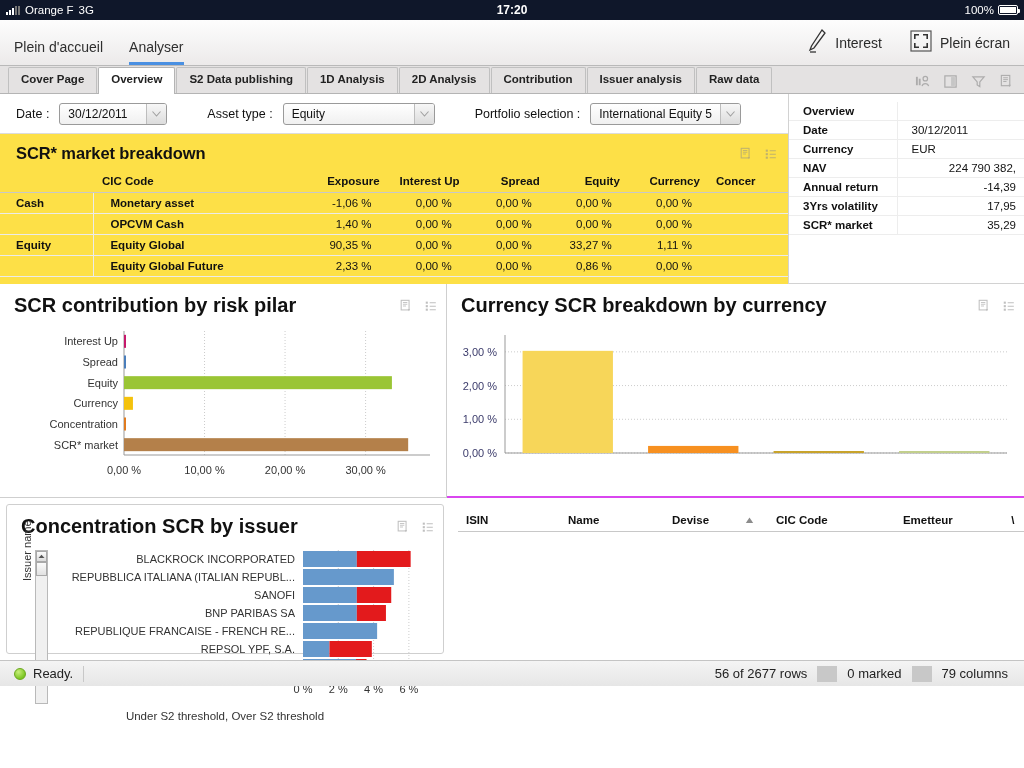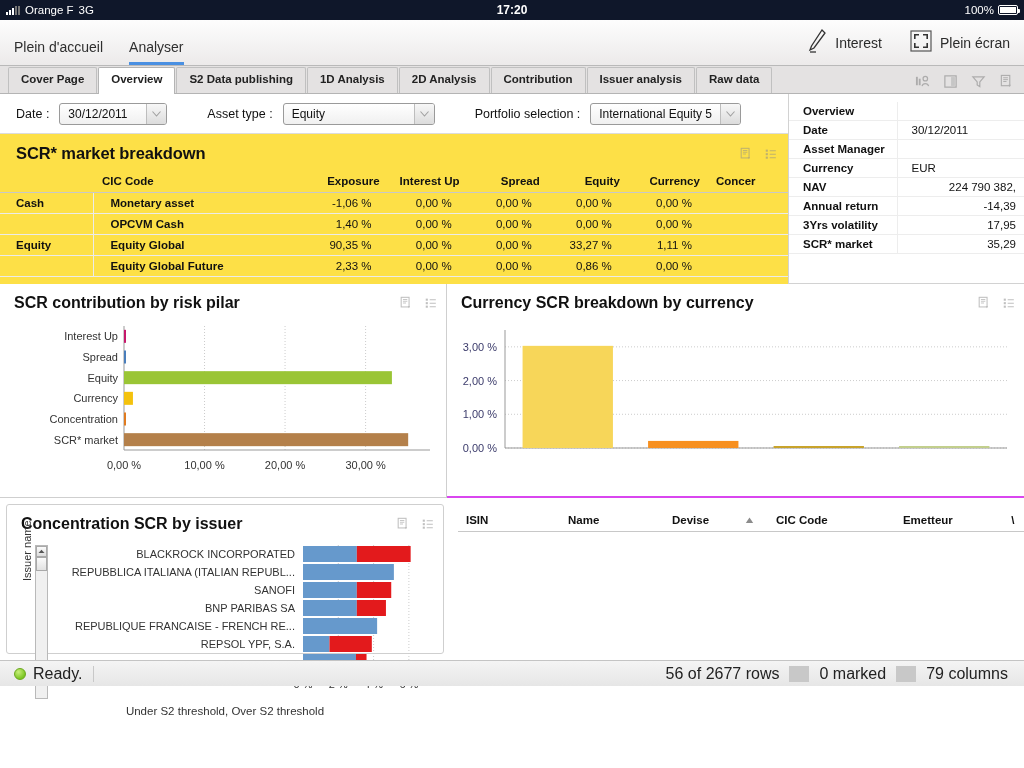--- a/index.html
+++ b/index.html
@@ -125,28 +125,28 @@
   table.info td.k { font-weight:bold; color:#111; border-right:1px solid #ededed; width:108px; }
   table.info td.v { text-align:left; color:#111; }
   table.info tr.num td.v { text-align:right; padding-right:8px; }
   table.info tr.hdr td { font-weight:bold; }
 
   
   .chart-row { display:flex; }
   .cpanel { background:#fff; position:relative; }
   .cpanel.bordered { border:1px solid #cfcfcf; border-radius:3px; }
   .cp-head { display:flex; align-items:center; padding:10px 8px 6px 14px; }
-  .cp-title { font-size:16px; font-weight:bold; color:#111; }
+  .cp-title { font-size:20px; font-weight:bold; color:#111; }
   .cp-tools { margin-left:auto; display:flex; gap:11px; }
 
   
   #footer {
     position:absolute; bottom:0; left:0; right:0; height:26px;
     background:linear-gradient(#f4f4f4,#e6e6e6); border-top:1px solid #c4c4c4;
-    display:flex; align-items:center; font-size:16px; color:#222; padding:0 6px;
+    display:flex; align-items:center; font-size:13px; color:#222; padding:0 6px;
   }
   #footer .ready { display:flex; align-items:center; gap:7px; padding-left:8px; }
   .led { width:12px;height:12px;border-radius:50%;background:radial-gradient(circle at 35% 30%, #c8ef7a, #7cc623 70%); border:1px solid #6ba81d; }
   #footer .sep { width:1px;height:16px;background:#c8c8c8;margin:0 10px; }
   #footer .right { margin-left:auto; display:flex; align-items:center; }
   #footer .right span { padding:0 10px; }
 
   .vscroll {
     width:13px; background:#f0f0f0; border:1px solid #b9b9b9;
     display:flex; flex-direction:column; align-items:center;
@@ -372,24 +372,20 @@
   <div id="info-panel">
     <table class="info">
       <tbody>
           <tr class="hdr">
         <td class="k">Overview</td>
         <td class="v"></td>
       </tr>
       <tr>
         <td class="k">Date</td>
         <td class="v">30/12/2011</td>
-      </tr>
-      <tr>
-        <td class="k">Asset Manager</td>
-        <td class="v"></td>
       </tr>
       <tr>
         <td class="k">Currency</td>
         <td class="v">EUR</td>
       </tr>
       <tr class="num">
         <td class="k">NAV</td>
         <td class="v">224 790 382,</td>
       </tr>
       <tr class="num">

